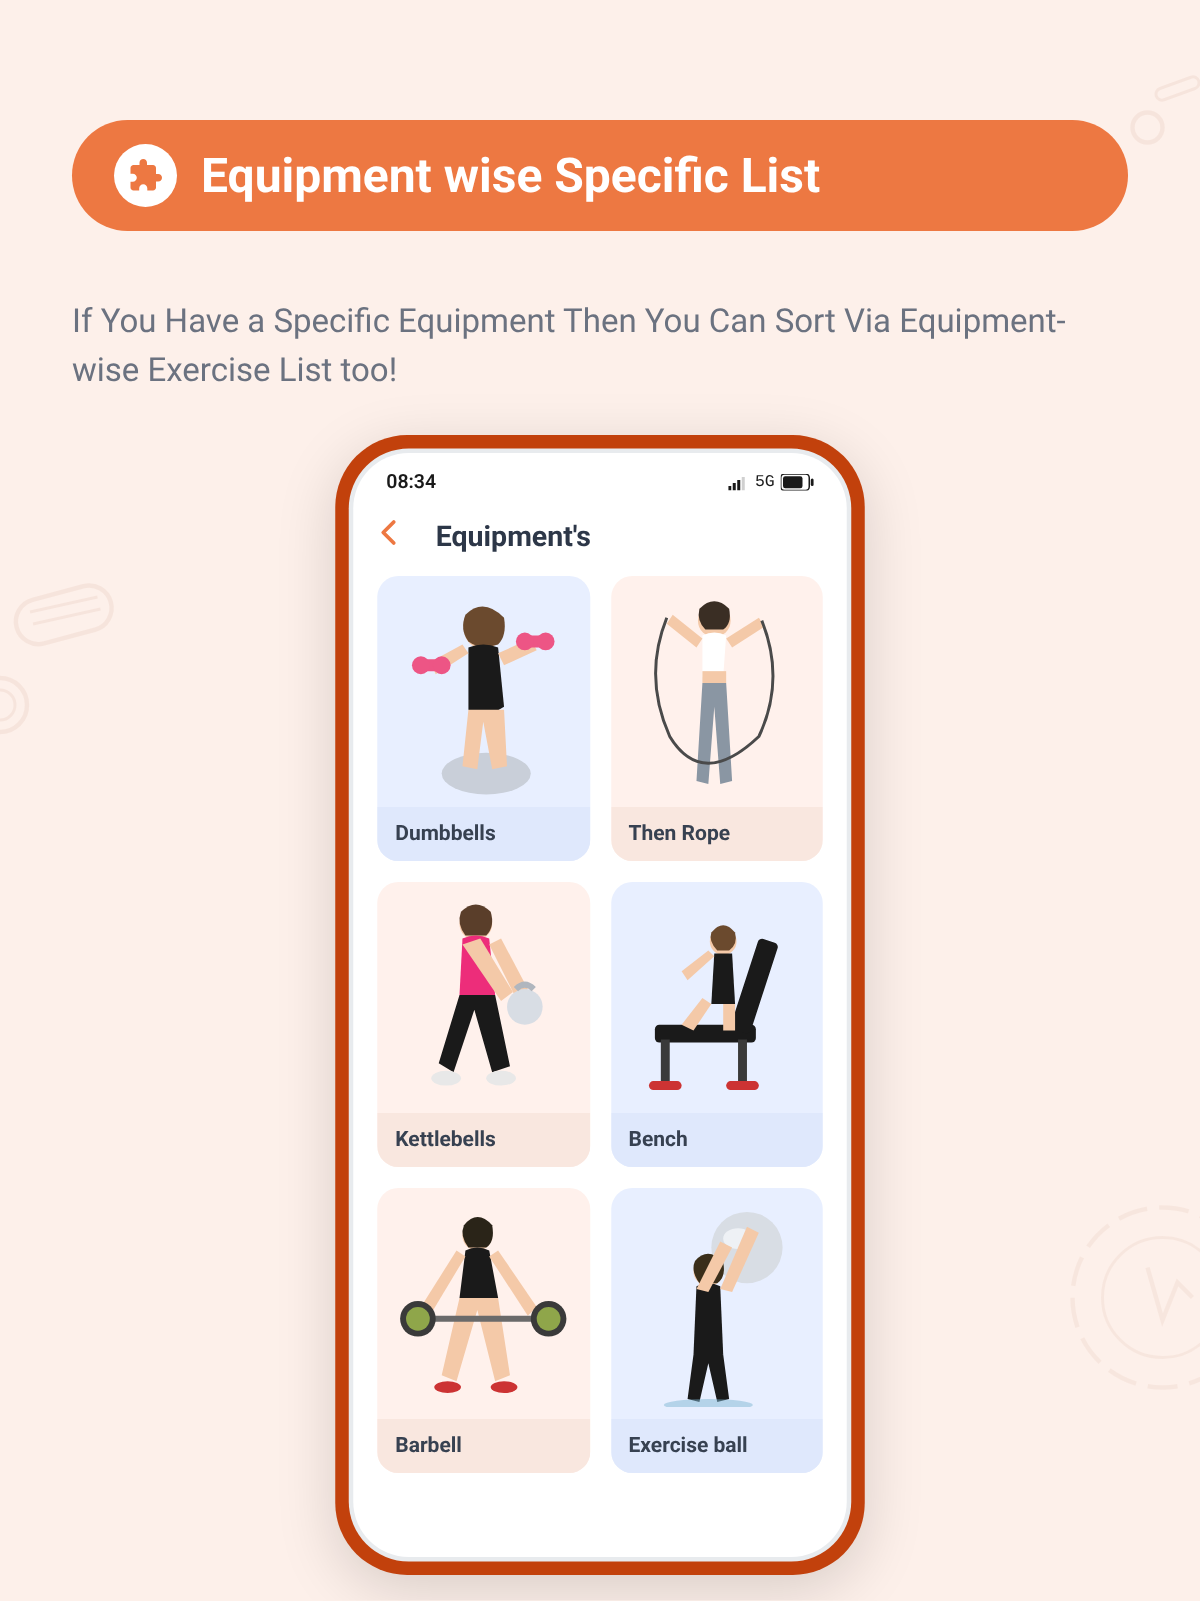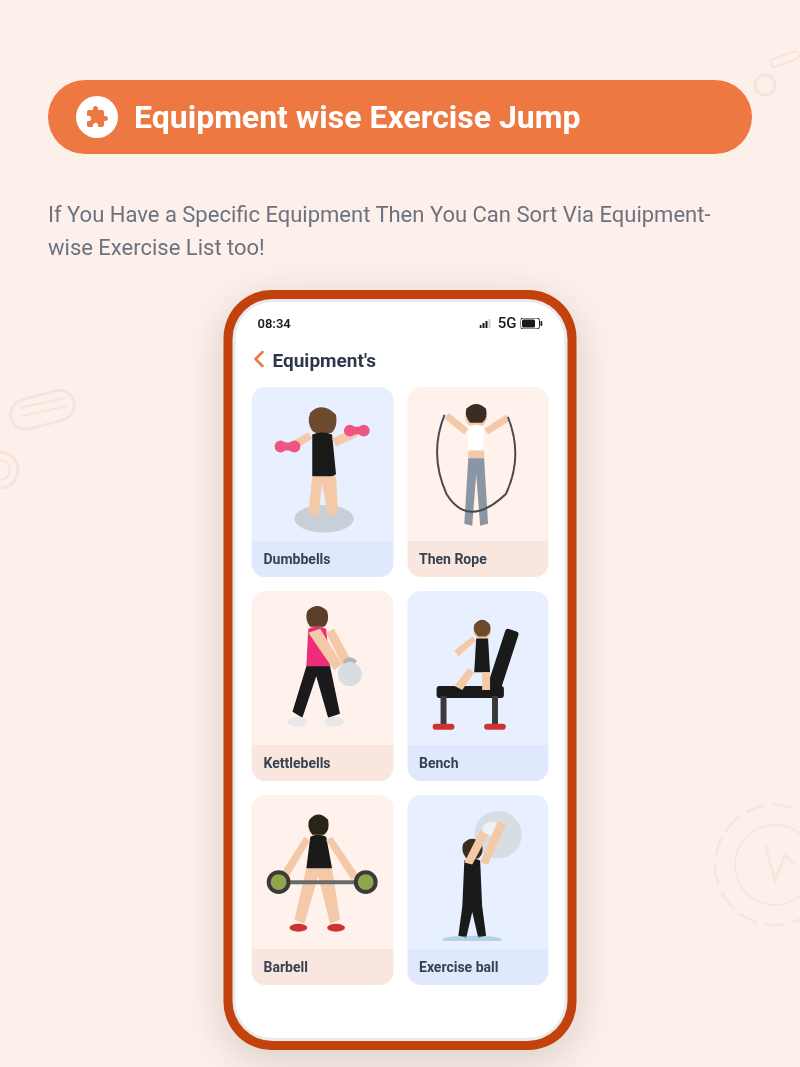--- a/index.html
+++ b/index.html
@@ -114,21 +114,21 @@
       align-items: center;
       gap: 4px;
       font-weight: 500;
     }
     .status-right svg {
       display: inline-block;
     }
     .app-header {
       display: flex;
       align-items: center;
-      gap: 8px;
+      gap: 26px;
       padding: 10px 18px 14px 18px;
     }
     .back-chevron {
       color: #ed7842;
       font-size: 22px;
       font-weight: 300;
     }
     .app-title {
       font-size: 19px;
       font-weight: 700;
@@ -190,39 +190,39 @@
   <circle cx="75" cy="75" r="40" stroke="#d4a590" stroke-width="2" fill="none"></circle>
   <path d="M 65 55 L 75 90 L 85 65 L 95 75" stroke="#d4a590" stroke-width="3" fill="none"></path>
 </svg>
 
 <div class="header-pill">
   <div class="header-icon-circle">
     <svg viewBox="0 0 24 24" fill="#ed7842">
       <path d="M20.5 11H19V7c0-1.1-.9-2-2-2h-4V3.5C13 2.12 11.88 1 10.5 1S8 2.12 8 3.5V5H4c-1.1 0-2 .9-2 2v3.8h1.5c1.5 0 2.7 1.2 2.7 2.7S5 16.2 3.5 16.2H2V20c0 1.1.9 2 2 2h3.8v-1.5c0-1.5 1.2-2.7 2.7-2.7s2.7 1.2 2.7 2.7V22H17c1.1 0 2-.9 2-2v-4h1.5c1.38 0 2.5-1.12 2.5-2.5S21.88 11 20.5 11z"></path>
     </svg>
   </div>
-  <div class="header-title">Equipment wise Exercise Jump</div>
+  <div class="header-title">Equipment wise Specific List</div>
 </div>
 
 <p class="subtitle">If You Have a Specific Equipment Then You Can Sort Via Equipment-wise Exercise List too!</p>
 
 <div class="phone-frame">
   <div class="phone-inner">
     <div class="phone-screen">
 
       <div class="status-bar">
         <span>08:34</span>
         <span class="status-right">
           <svg width="14" height="10" viewBox="0 0 14 10">
               <rect x="0" y="7" width="2" height="3" fill="#1a1a1a"></rect>
               <rect x="3" y="5" width="2" height="5" fill="#1a1a1a"></rect>
               <rect x="6" y="3" width="2" height="7" fill="#1a1a1a"></rect>
               <rect x="9" y="1" width="2" height="9" fill="#d0d0d0"></rect>
             </svg>
-          <span style="font-size:15px;">5G</span>
+          <span style="font-size:11px;font-family:Liberation Mono, monospace;">5G</span>
           <svg width="22" height="11" viewBox="0 0 22 11">
               <rect x="0" y="0" width="19" height="11" rx="2.5" fill="none" stroke="#1a1a1a" stroke-width="1"></rect>
               <rect x="1.5" y="1.5" width="13" height="8" rx="1.5" fill="#1a1a1a"></rect>
               <rect x="20" y="3" width="2" height="5" rx="1" fill="#1a1a1a"></rect>
             </svg>
         </span>
       </div>
 
       <div class="app-header">
         <span class="back-chevron">

